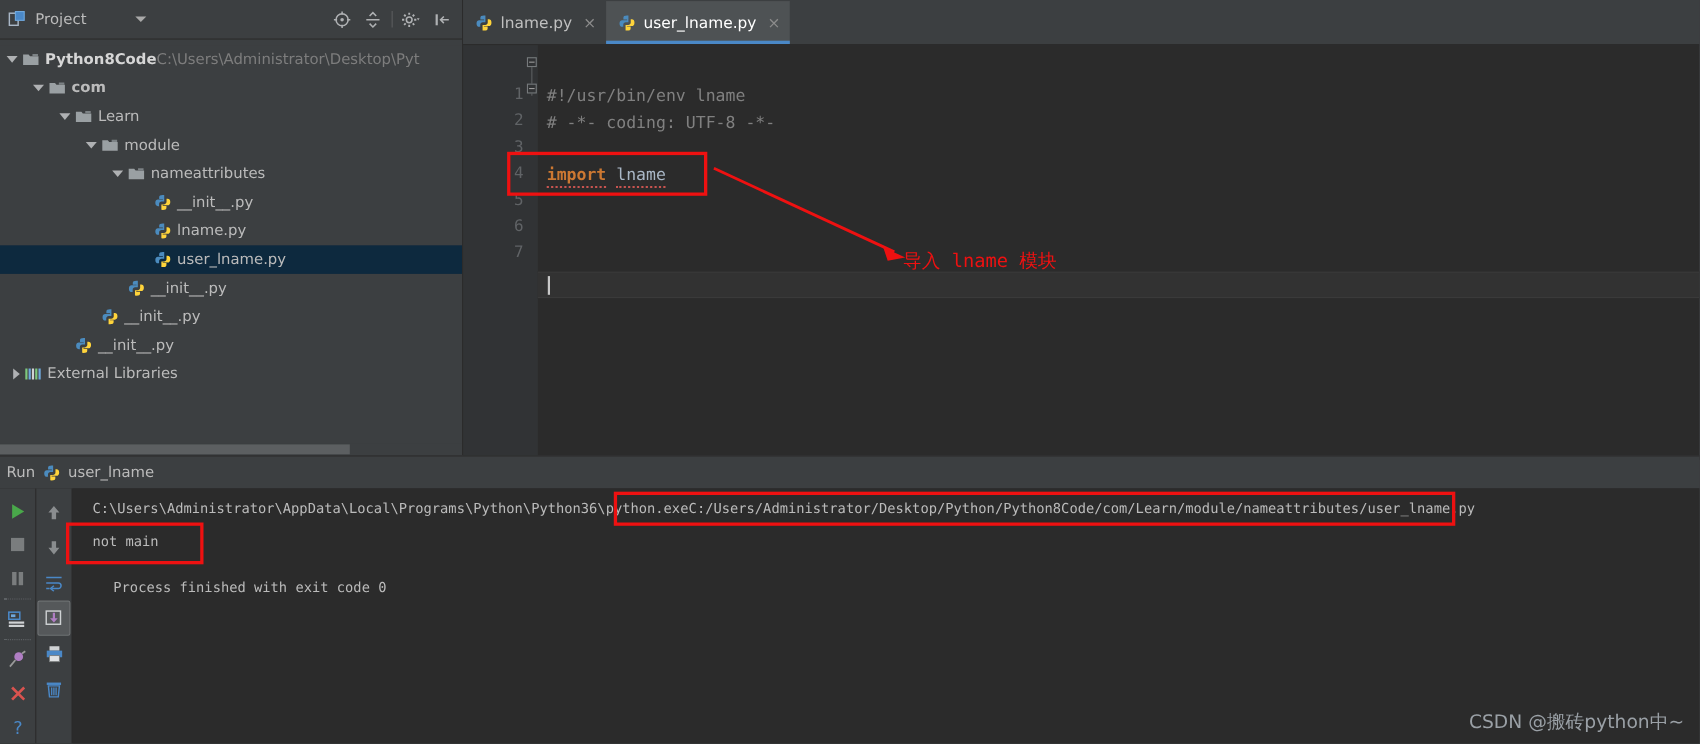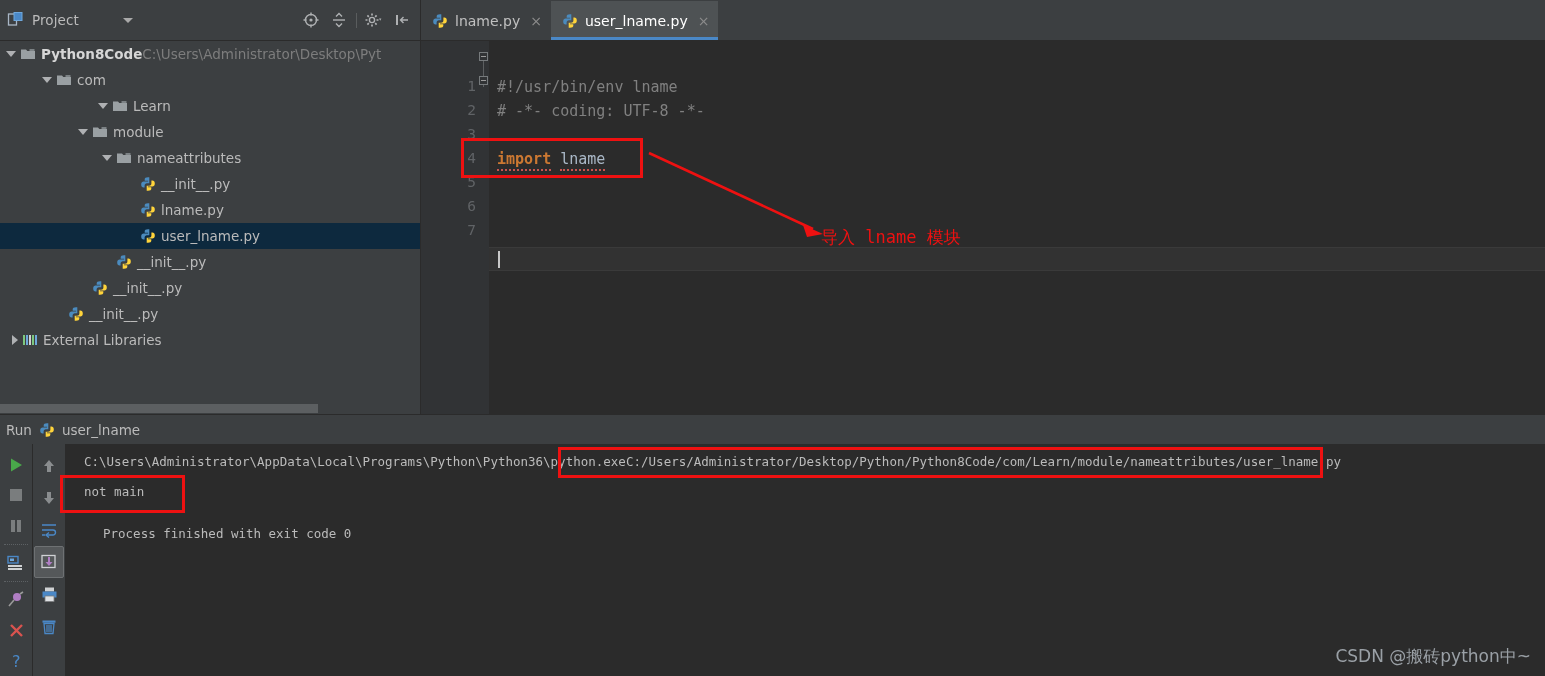--- a/index.html
+++ b/index.html
@@ -6,21 +6,21 @@
   html, body {
     width: 1545px; height: 676px;
     background: #3c3f41;
     font-family: "DejaVu Sans", "Liberation Sans", sans-serif;
     overflow: hidden;
   }
   #app { position: relative; width: 1545px; height: 676px; }
 
   
   .proj-header {
-    position: absolute; left: 0; top: 0; width: 420px; height: 41px;
+    position: absolute; left: 0; top: 0; width: 420px; height: 36px;
     background: #3c3f41; display: flex; align-items: center;
     border-bottom: 1px solid #2b2b2b;
   }
   .proj-header .ph-icon { margin-left: 7px; width: 18px; height: 18px; display:block; }
   .proj-header .ph-label {
     color: #bbbbbb; font-size: 13.5px; margin-left: 7px; letter-spacing: .1px;
   }
   .proj-header .ph-caret {
     margin-left: 44px; width: 0; height: 0;
     border-left: 5px solid transparent; border-right: 5px solid transparent;
@@ -221,29 +221,29 @@
   <div class="tree" id="tree">
       <div class="trow" style="padding-left: 6px;">
         <span class="tw open"></span>
         <svg viewBox="0 0 16 16" class="ticon">
           <path d="M1 3.5h5l1.3 1.6H15V13H1z" fill="#9aa0a3"></path>
           <path d="M9.5 3h5v2h-5z" fill="#7c8285"></path>
         </svg>
         <span class="tlabel bold">Python8Code</span>
         <span class="tpath">C:\Users\Administrator\Desktop\Pyt</span>
       </div>
-      <div class="trow" style="padding-left: 42px;">
+      <div class="trow" style="padding-left: 30px; font-weight: bold;">
         <span class="tw open"></span>
         <svg viewBox="0 0 16 16" class="ticon">
           <path d="M1 3.5h5l1.3 1.6H15V13H1z" fill="#9aa0a3"></path>
           <path d="M9.5 3h5v2h-5z" fill="#7c8285"></path>
         </svg>
         <span class="tlabel">com</span>
       </div>
-      <div class="trow" style="padding-left: 54px; margin-left: 44px;">
+      <div class="trow" style="padding-left: 54px;">
         <span class="tw open"></span>
         <svg viewBox="0 0 16 16" class="ticon">
           <path d="M1 3.5h5l1.3 1.6H15V13H1z" fill="#9aa0a3"></path>
           <path d="M9.5 3h5v2h-5z" fill="#7c8285"></path>
         </svg>
         <span class="tlabel">Learn</span>
       </div>
       <div class="trow" style="padding-left: 78px;">
         <span class="tw open"></span>
         <svg viewBox="0 0 16 16" class="ticon">

